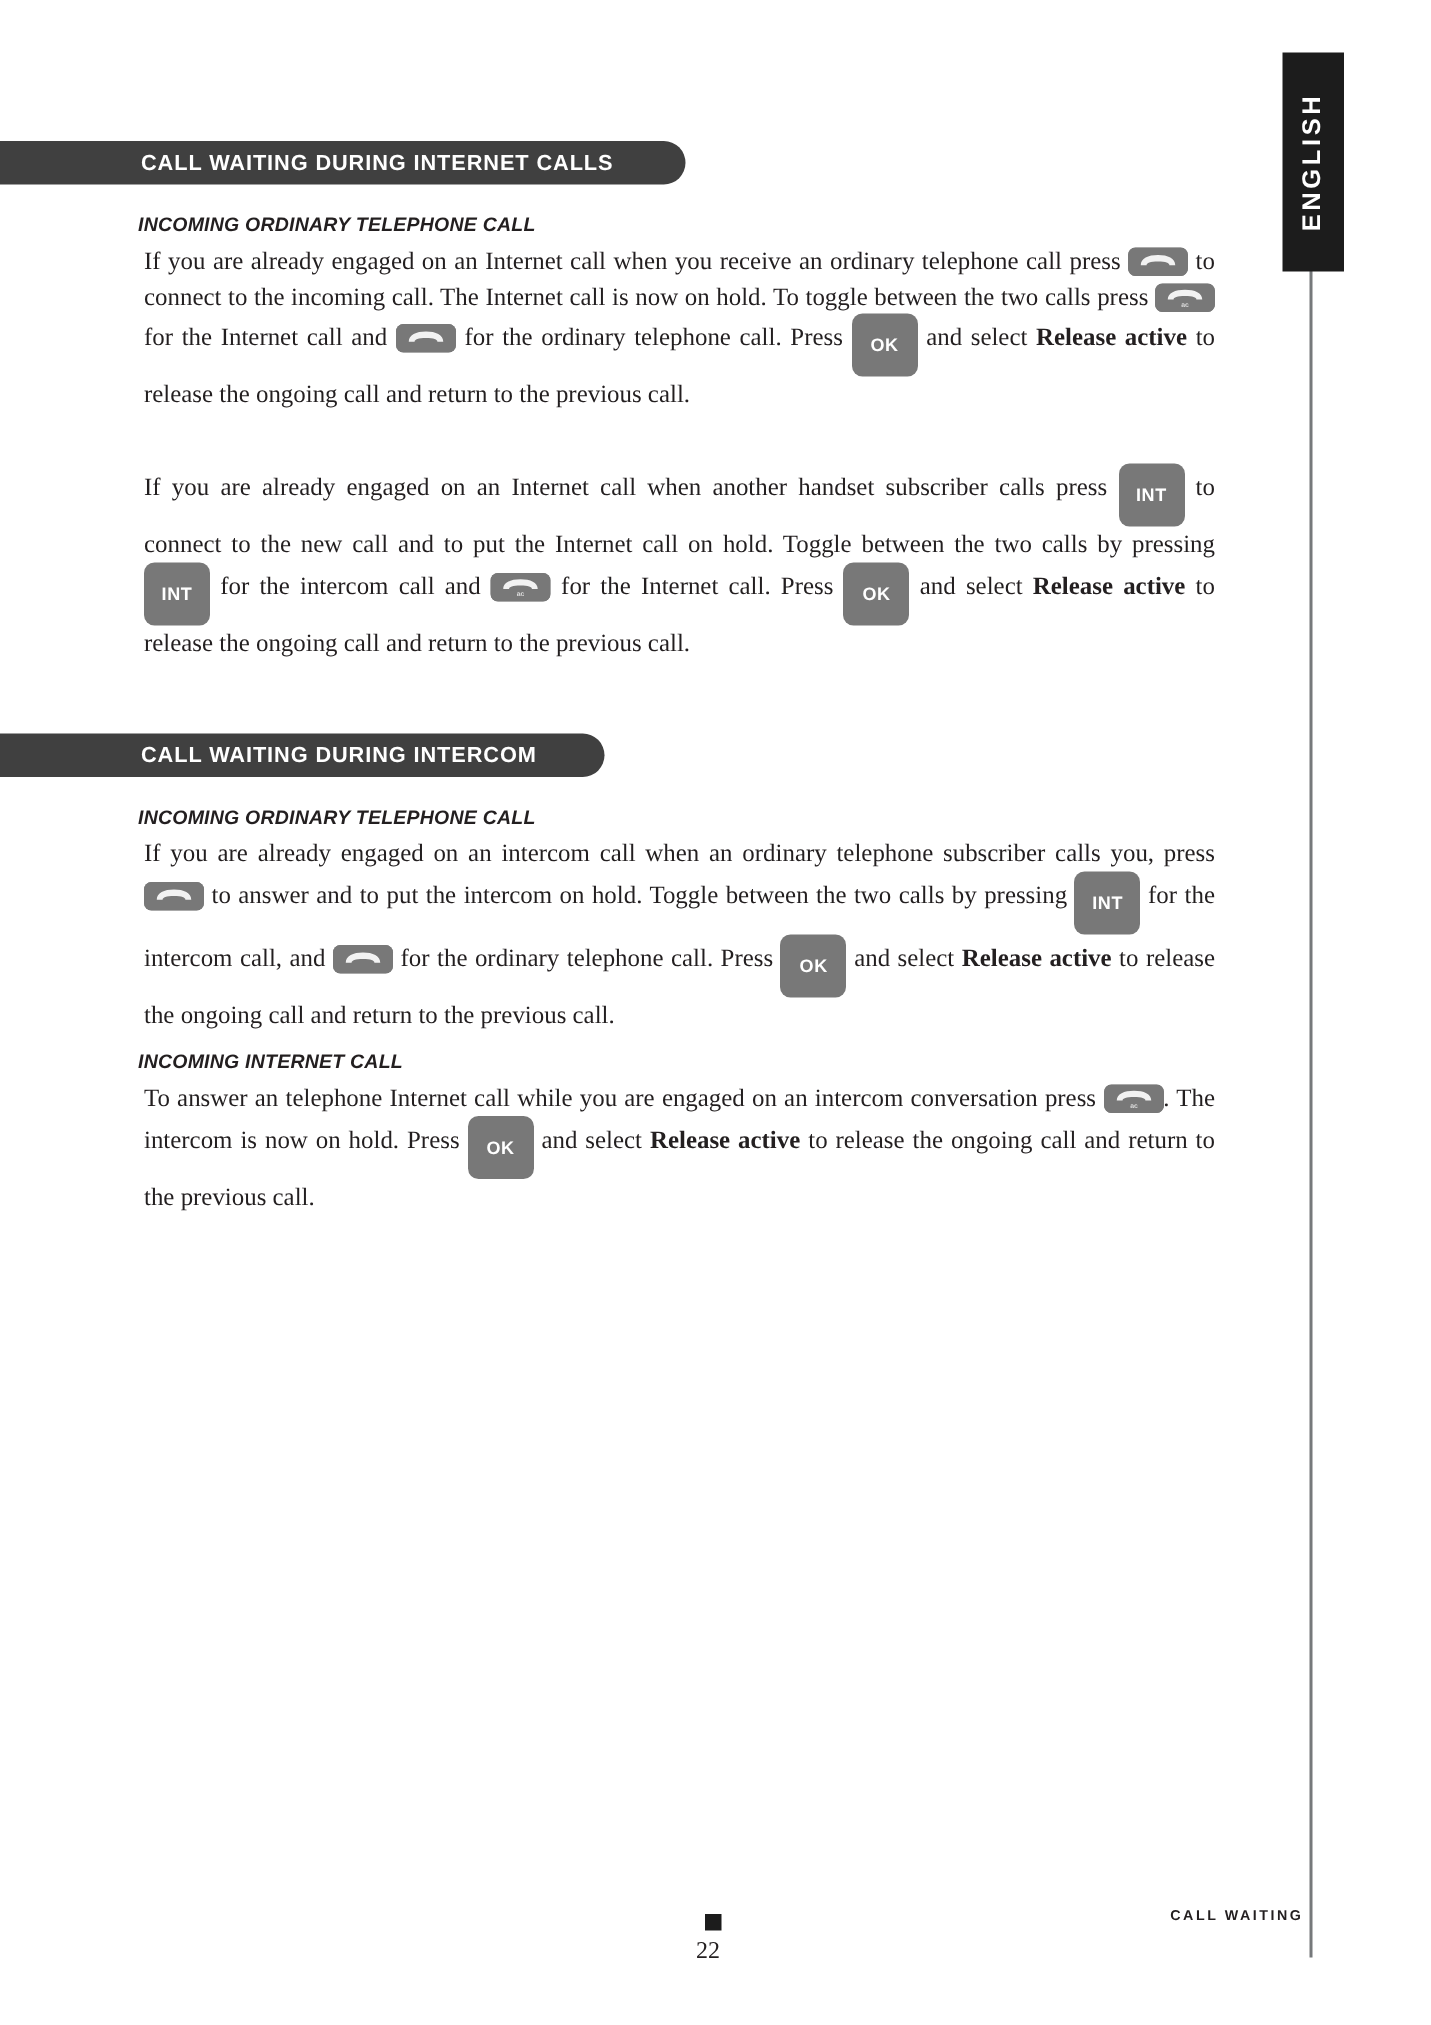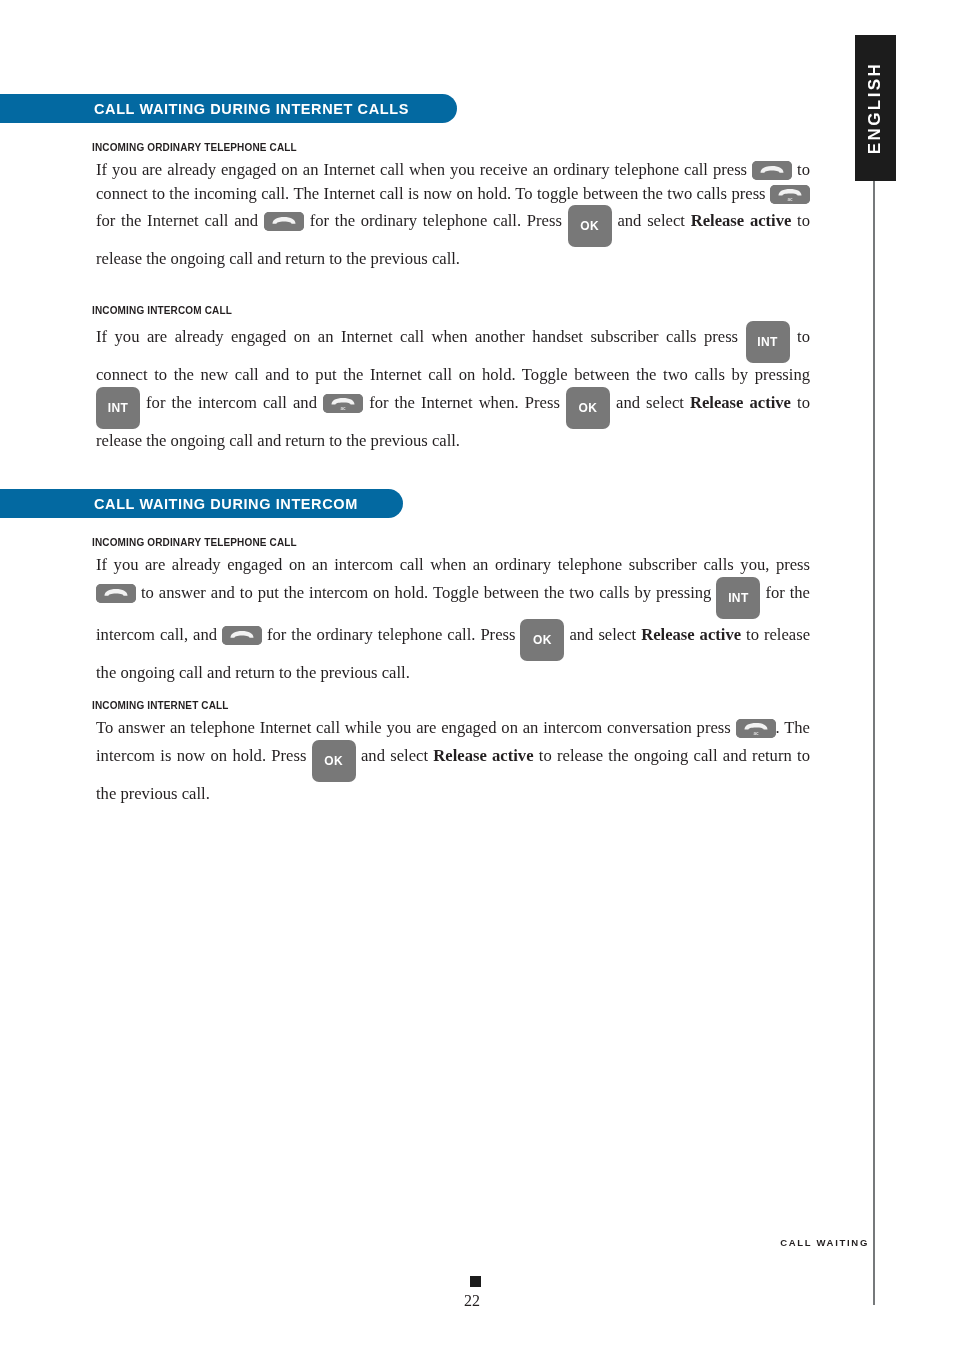--- a/index.html
+++ b/index.html
@@ -46,21 +46,21 @@
     font-weight: bold;
     font-size: 17px;
     letter-spacing: 2.4px;
   }
 
   
   .bar {
     position: absolute;
     left: 0;
     height: 29px;
-    background: #0369a1;
+    background: #404040;
     border-radius: 0 15px 15px 0;
     display: flex;
     align-items: center;
   }
   .bar-text {
     color: #ffffff;
     font-family: "Liberation Sans", sans-serif;
     font-weight: bold;
     font-size: 14.5px;
     letter-spacing: 0.6px;
@@ -72,24 +72,25 @@
 
   
   .col {
     position: absolute;
     left: 92px;
     width: 722px;
   }
   .sub-head {
     font-family: "Liberation Sans", sans-serif;
     font-weight: bold;
-    font-size: 10px;
+    font-size: 13px;
     color: #231f20;
     letter-spacing: 0.15px;
     margin: 0 0 5px 0;
+    font-style: italic;
   }
   .para {
     font-family: "Liberation Serif", serif;
     font-size: 16.6px;
     line-height: 23.5px;
     text-align: justify;
     margin: 4px;
     color: #231f20;
   }
   .para b { font-weight: bold; }
@@ -138,21 +139,21 @@
     top: 1292px;
     width: 944px;
     text-align: center;
     font-family: "Liberation Serif", serif;
     font-size: 16px;
     color: #231f20;
   }
   .footer-right {
     position: absolute;
     right: 85px;
-    top: 1237px;
+    top: 1272px;
     font-family: "Liberation Sans", sans-serif;
     font-size: 9.5px;
     font-weight: bold;
     letter-spacing: 1.7px;
     color: #231f20;
   }
 </style>
 </head>
 <body>
 
@@ -194,35 +195,34 @@
     </span>
     <span>for the ordinary telephone call. Press</span>
     <span class="key key-txt">OK</span>
     <span>and select</span>
     <b>Release active</b>
     <span>to release the ongoing call and return to the previous call.</span>
   </p>
 </div>
 
 <div class="col" style="top:305px;">
-  <h2 class="sub-head">INCOMING INTERCOM CALL</h2>
   <p class="para">
     <span>If you are already engaged on an Internet call when another handset subscriber calls press</span>
     <span class="key key-txt">INT</span>
     <span>to connect to the new call and to put the Internet call on hold. Toggle between the two calls by pressing</span>
     <span class="key key-txt">INT</span>
     <span>for the intercom call and</span>
     <span class="key key-phone">
       <svg width="40" height="19" viewBox="0 0 40 19" aria-hidden="true">
         <rect x="0" y="0" width="40" height="19" rx="5" fill="#787878"></rect>
         <path d="M8.5 10.6 C8.5 6.2 13.4 4.1 20 4.1 C26.6 4.1 31.5 6.2 31.5 10.6 L27.6 10.6 C27.6 9.3 25.2 8.4 20 8.4 C14.8 8.4 12.4 9.3 12.4 10.6 Z" fill="#f2f2f2"></path>
         <text x="20" y="15.6" font-family="Liberation Sans, sans-serif" font-size="4.6" font-weight="bold" fill="#dddddd" text-anchor="middle">ac</text>
       </svg>
     </span>
-    <span>for the Internet when. Press</span>
+    <span>for the Internet call. Press</span>
     <span class="key key-txt">OK</span>
     <span>and select</span>
     <b>Release active</b>
     <span>to release the ongoing call and return to the previous call.</span>
   </p>
 </div>
 
 <div class="bar" id="bar-2">
   <span class="bar-text">CALL WAITING DURING INTERCOM</span>
 </div>

